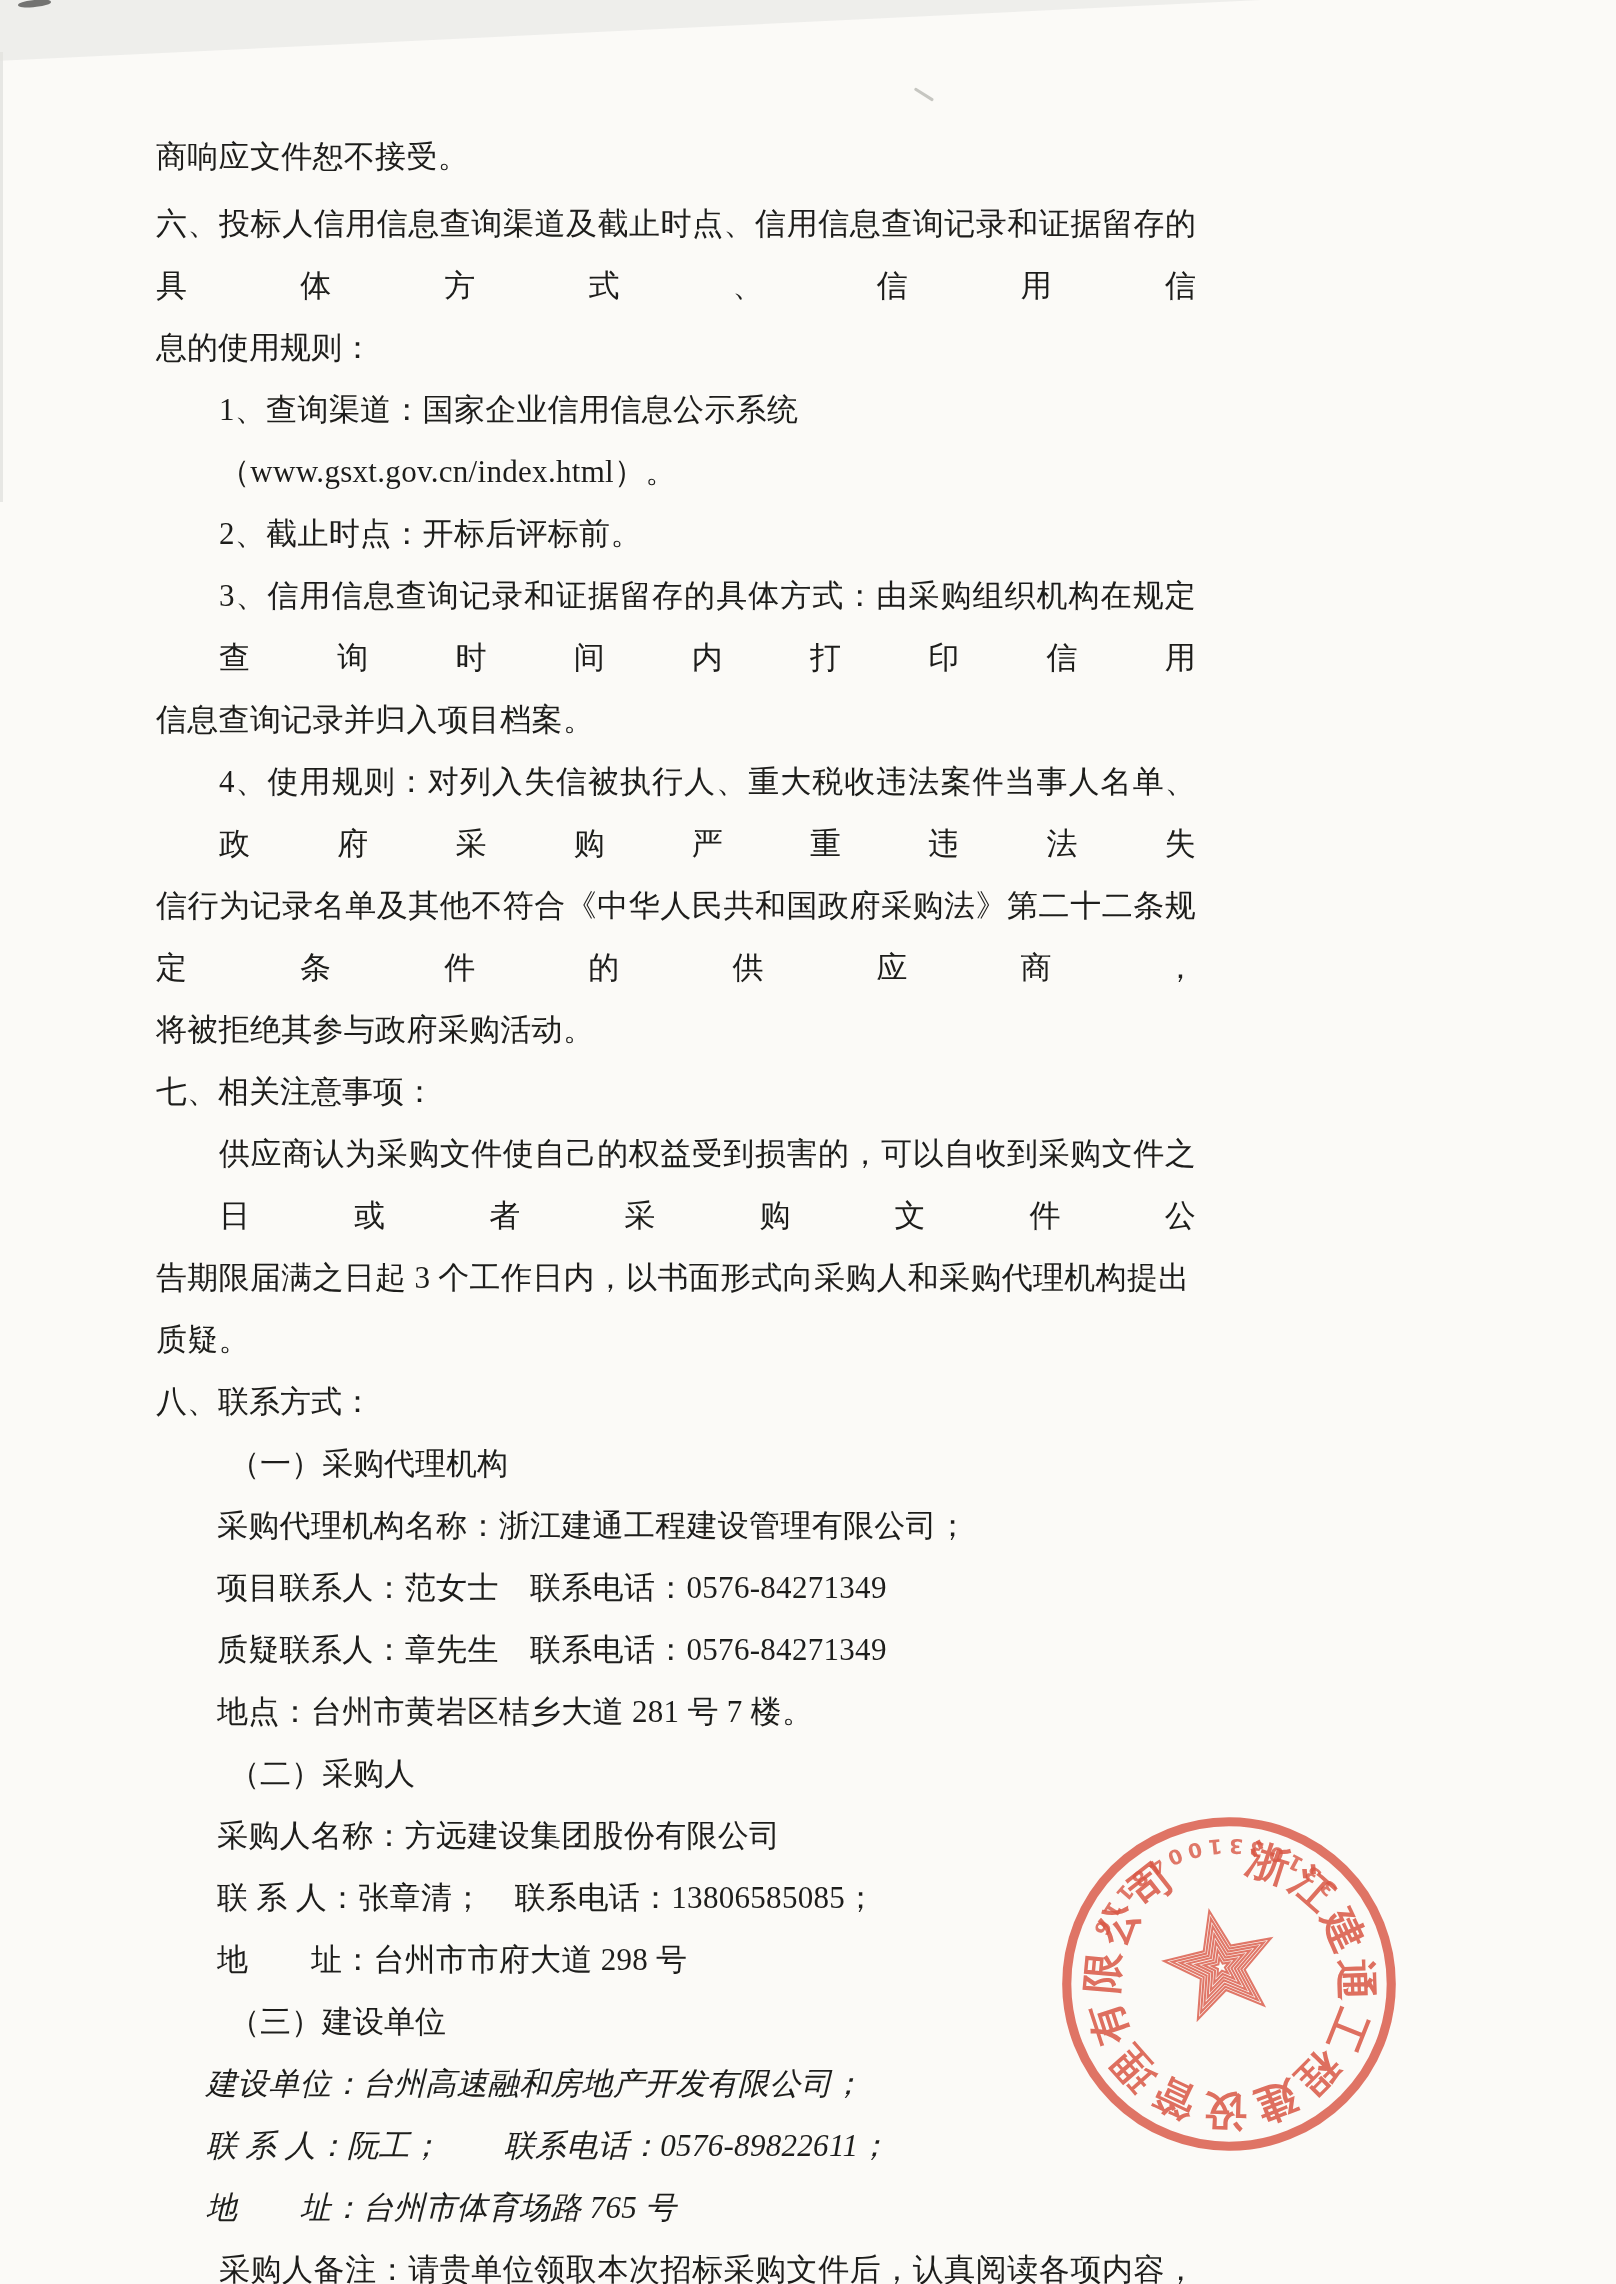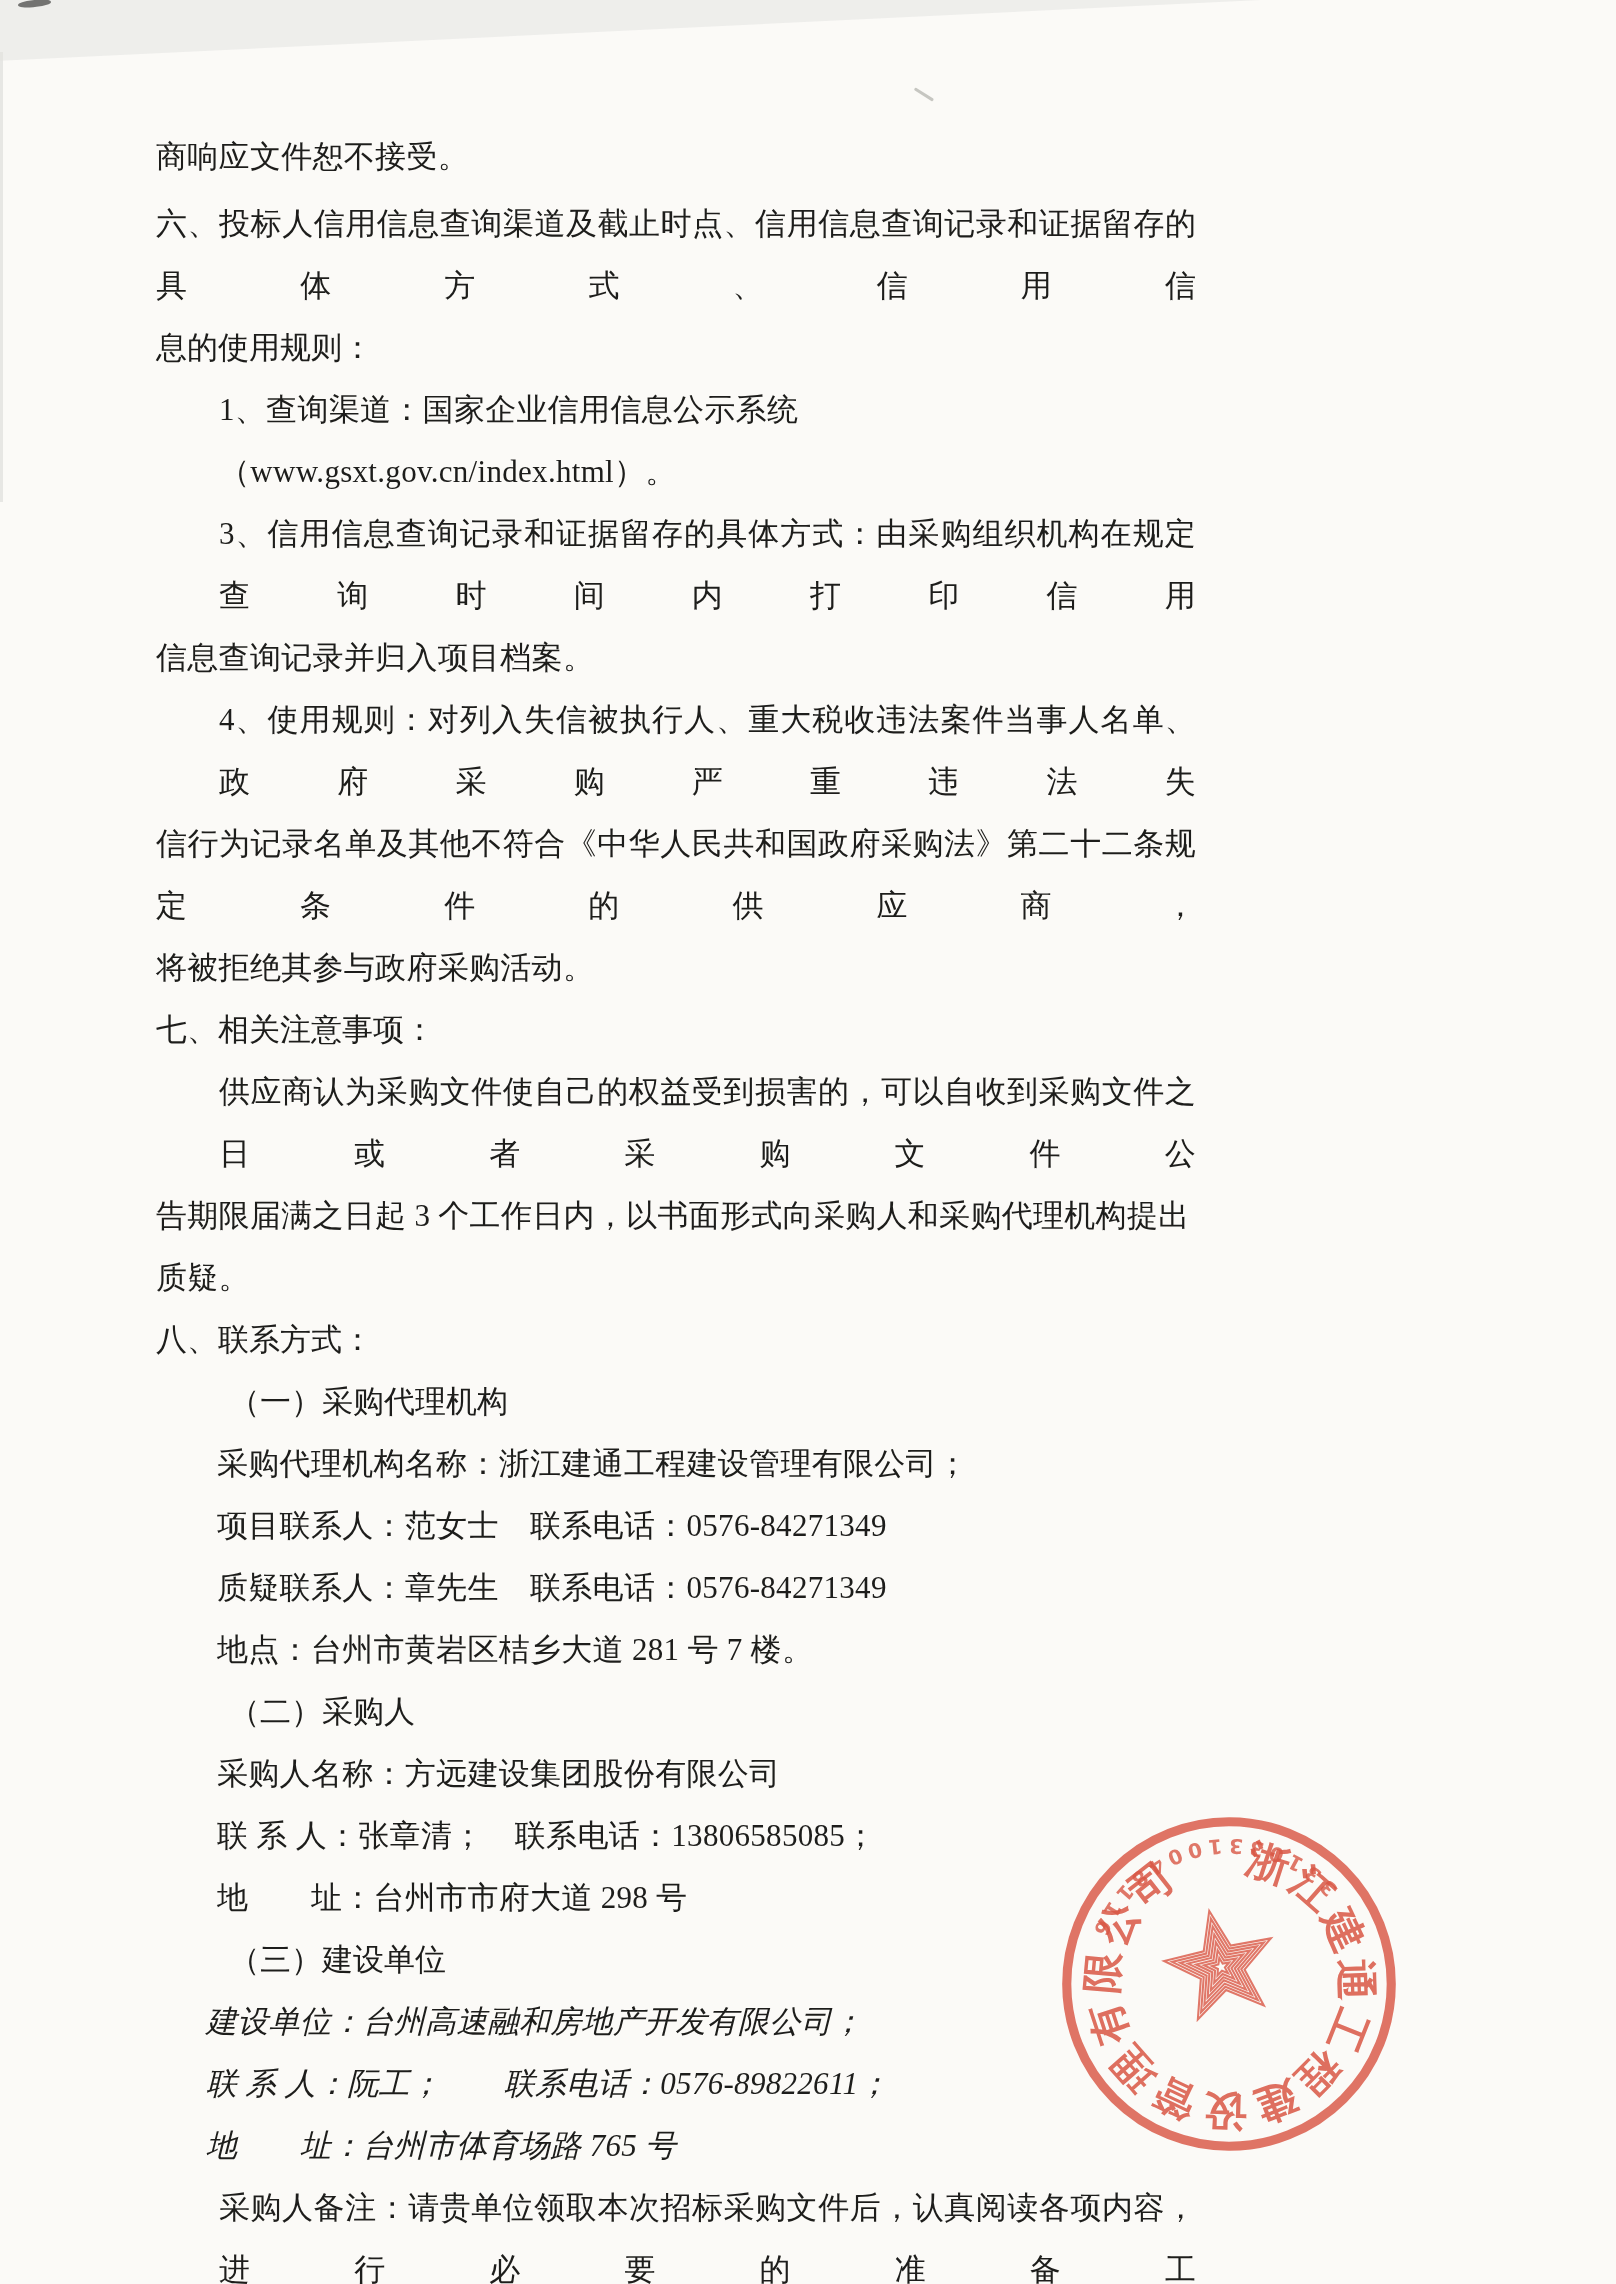--- a/index.html
+++ b/index.html
@@ -79,20 +79,21 @@
   <div class="scan-edge-top"></div>
   <div class="scan-speck"></div>
   <div class="scan-slash"></div>
   <div class="scan-left-strip"></div>
 
   <div class="content">
     <div class="line first">商响应文件恕不接受。</div>
     <div class="line b fill">六、投标人信用信息查询渠道及截止时点、信用信息查询记录和证据留存的具体方式、信用信</div>
     <div class="line b">息的使用规则：</div>
     <div class="line i1">1、查询渠道：国家企业信用信息公示系统（www.gsxt.gov.cn/index.html）。</div>
+    <div class="line i1">2、截止时点：开标后评标前。</div>
     <div class="line i1 fill">3、信用信息查询记录和证据留存的具体方式：由采购组织机构在规定查询时间内打印信用</div>
     <div class="line">信息查询记录并归入项目档案。</div>
     <div class="line i1 fill">4、使用规则：对列入失信被执行人、重大税收违法案件当事人名单、政府采购严重违法失</div>
     <div class="line fill">信行为记录名单及其他不符合《中华人民共和国政府采购法》第二十二条规定条件的供应商，</div>
     <div class="line">将被拒绝其参与政府采购活动。</div>
     <div class="line b">七、相关注意事项：</div>
     <div class="line i1 fill">供应商认为采购文件使自己的权益受到损害的，可以自收到采购文件之日或者采购文件公</div>
     <div class="line">告期限届满之日起 3 个工作日内，以书面形式向采购人和采购代理机构提出质疑。</div>
     <div class="line b">八、联系方式：</div>
     <div class="line b i2">（一）采购代理机构</div>

